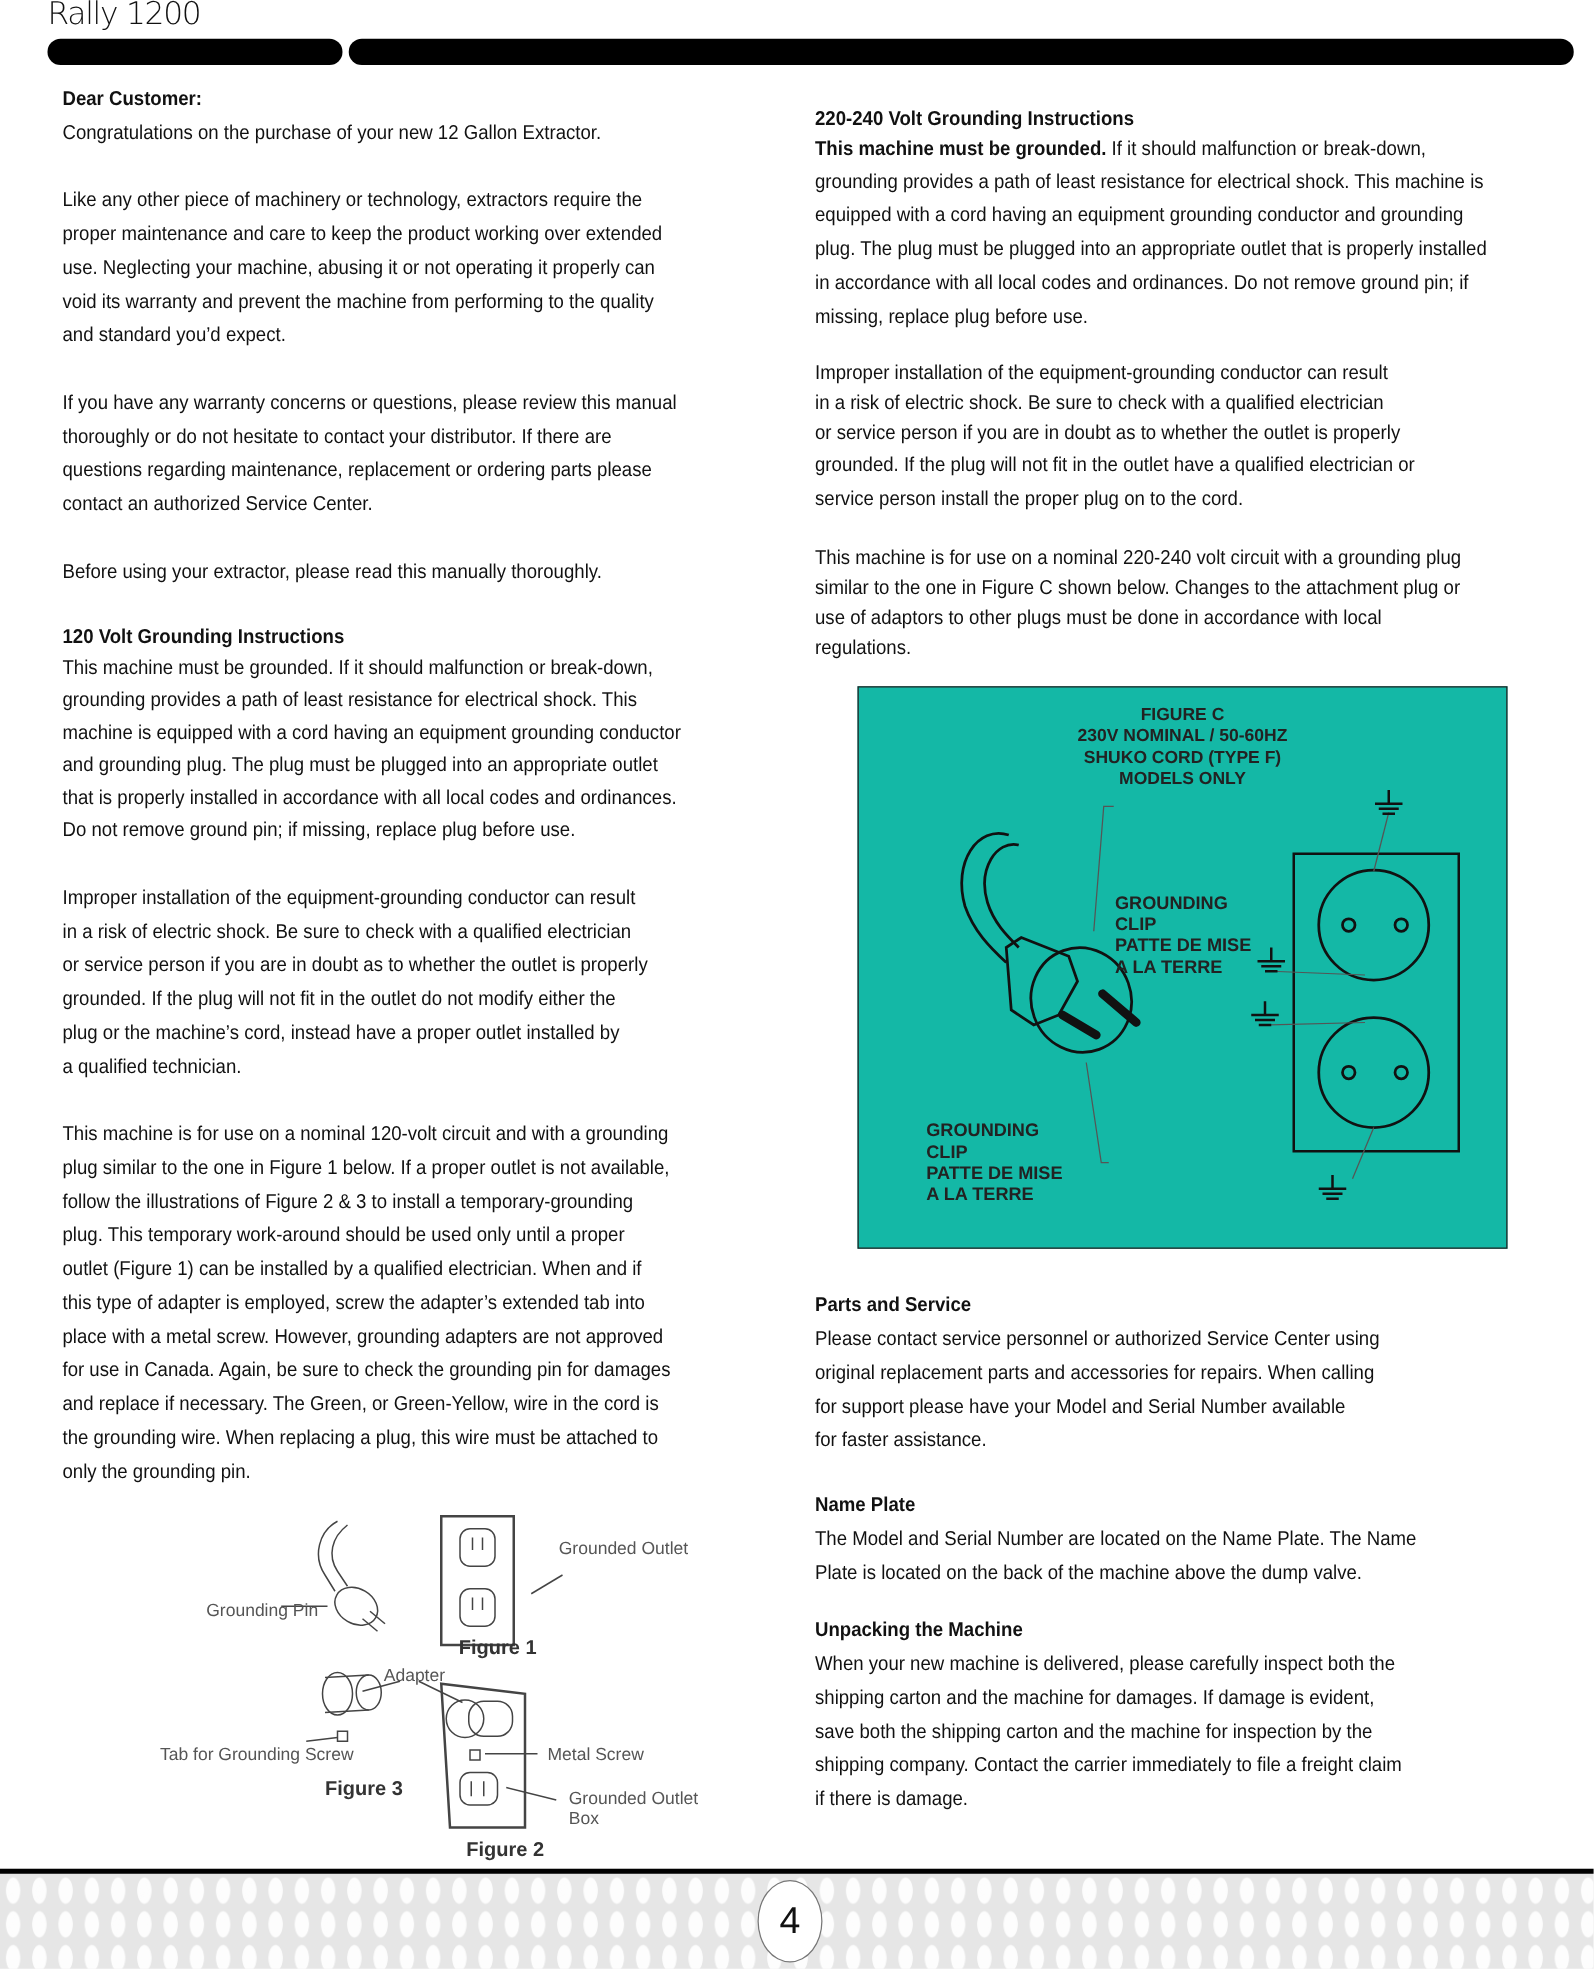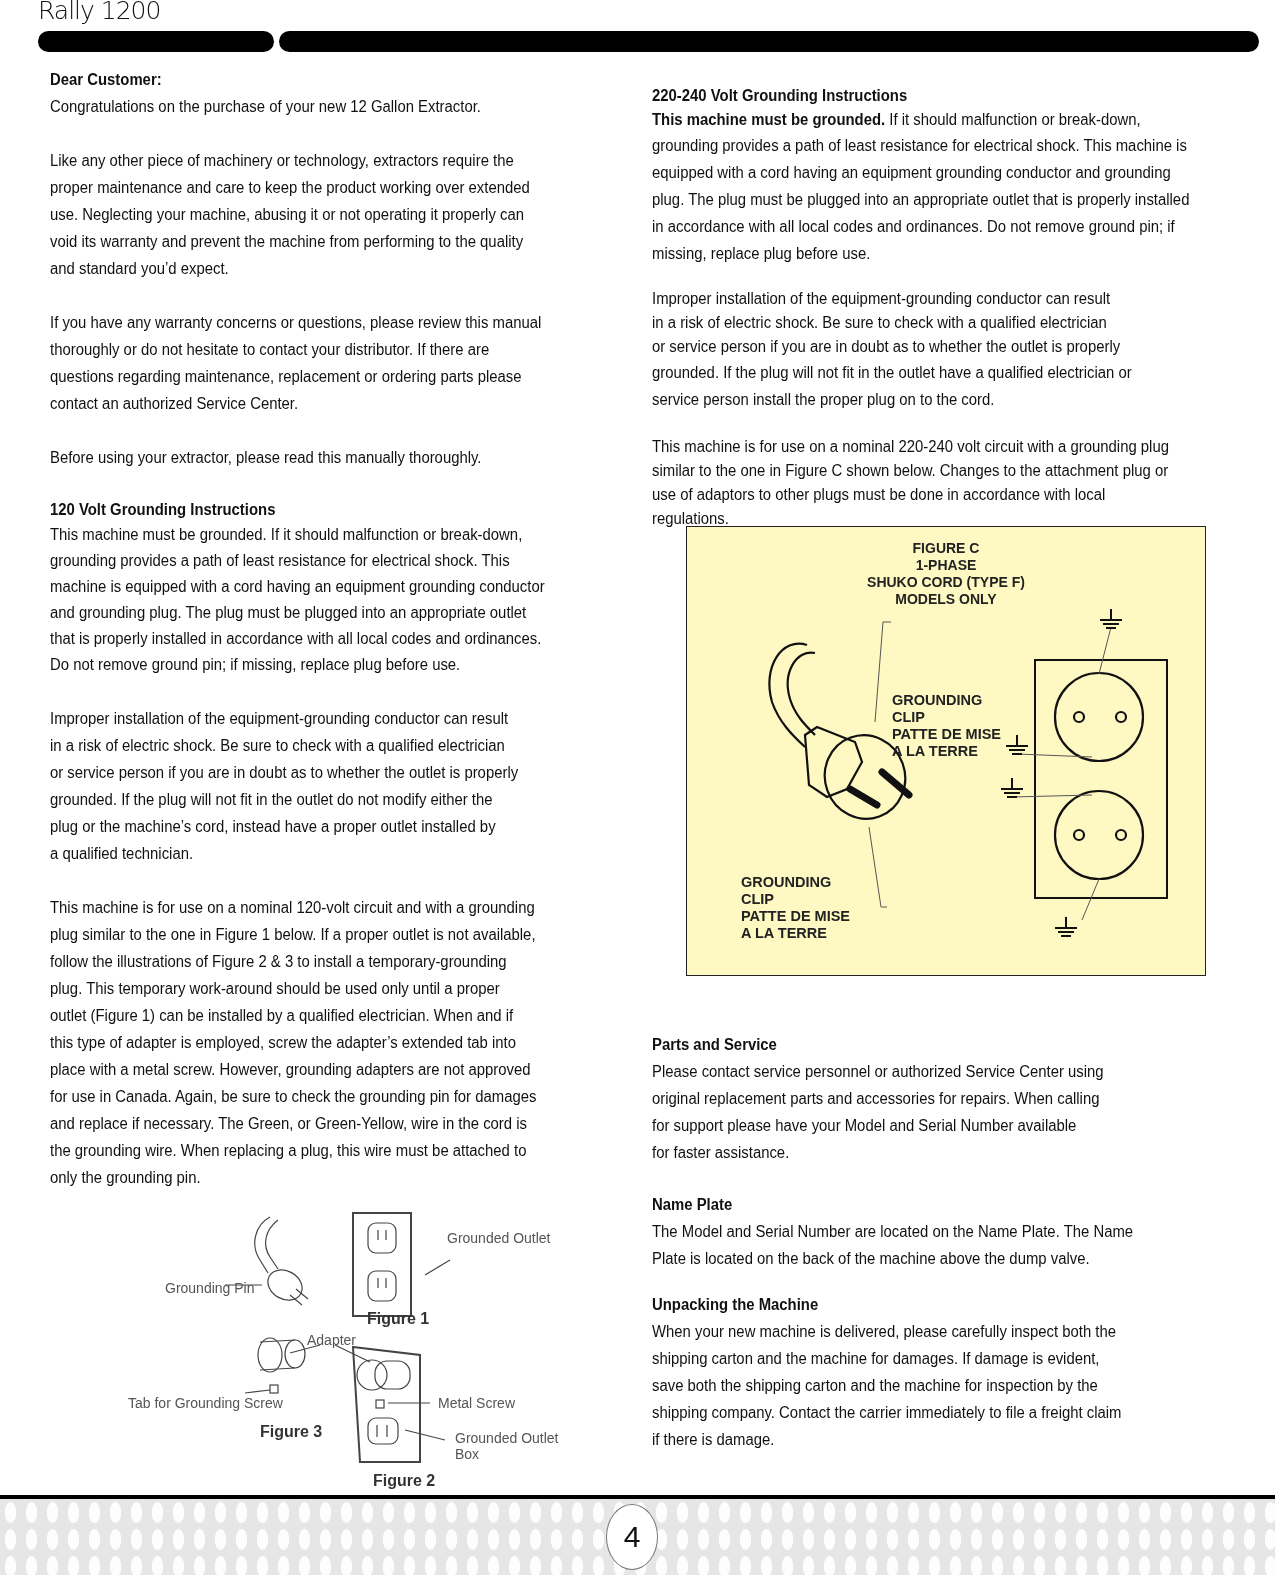--- a/index.html
+++ b/index.html
@@ -8,21 +8,21 @@
   .title { position:absolute; left:38px; top:-4px; font-size:25px; letter-spacing:-1px; color:#111;
            font-family:"DejaVu Sans", sans-serif; font-weight:300; }
   .bar1 { position:absolute; left:38px; top:31px; width:236px; height:21px; background:#000; border-radius:11px; }
   .bar2 { position:absolute; left:279px; top:31px; width:980px; height:21px; background:#000; border-radius:11px; }
   .col { position:absolute; font-size:16px; line-height:27px; transform:scaleX(0.93); transform-origin:left top; }
   .col p { margin:0; }
   .h { font-weight:bold; }
   .gap { height:27px; }
   .tight { line-height:24px; }
   .fig { position:absolute; }
-  .figC { left:686px; top:526px; width:518px; height:448px; border:1.5px solid #222; background:#fef9c3; }
+  .figC { left:686px; top:549px; width:518px; height:448px; border:1.5px solid #222; background:#14b8a6; }
   .figC .cap { position:absolute; left:0; right:0; top:13px; text-align:center; font-weight:bold; font-size:14px; line-height:17px; color:#222; }
   .lbl { position:absolute; font-weight:bold; font-size:14.5px; line-height:17px; color:#222;margin-top:30px; }
   .small { position:absolute; font-size:14px; color:#555; }
   .figlbl { position:absolute; font-size:16px; font-weight:bold; color:#333; }
   .footer { position:absolute; left:0; top:1495px; width:1275px; height:80px; background:#e6e6e6; border-top:4px solid #000; overflow:hidden; }
   .dots { position:absolute; left:0; top:0; width:100%; height:100%;
           background-image: radial-gradient(ellipse 6px 11px at 50% 50%, #fff 90%, transparent 100%);
           background-size:21px 27px; opacity:0.9; }
   .pagenum { position:absolute; left:606px; top:1504px; width:50px; height:64px; border:1px solid #777; border-radius:50%; background:#fff;
              display:flex; align-items:center; justify-content:center; font-size:30px; }
@@ -146,21 +146,21 @@
   <div style="height:22px"></div>
   <p class="tight">This machine is for use on a nominal 220-240 volt circuit with a grounding  plug</p>
   <p class="tight">similar to the one in Figure C shown below. Changes to the attachment plug or</p>
   <p class="tight">use of adaptors to other plugs must be done in accordance with local</p>
   <p class="tight">regulations.</p>
 </div>
 
 <div class="fig figC">
   <div class="cap">
     <div>FIGURE C</div>
-    <div>1-PHASE</div>
+    <div>230V NOMINAL / 50-60HZ</div>
     <div>SHUKO CORD (TYPE F)</div>
     <div>MODELS ONLY</div>
   </div>
   <svg width="518" height="448" style="position:absolute;left:0;top:0">
     <g fill="none" stroke="#111" stroke-width="2.2">
 
       <path d="M120 118 C95 110 75 140 85 175 C92 195 105 208 118 220"></path>
       <path d="M128 126 C110 122 95 145 103 172 C108 188 118 198 128 208"></path>
 
       <path d="M118 208 L130 200 L168 215 L175 235 L160 262 L140 270 L122 258 Z"></path>

